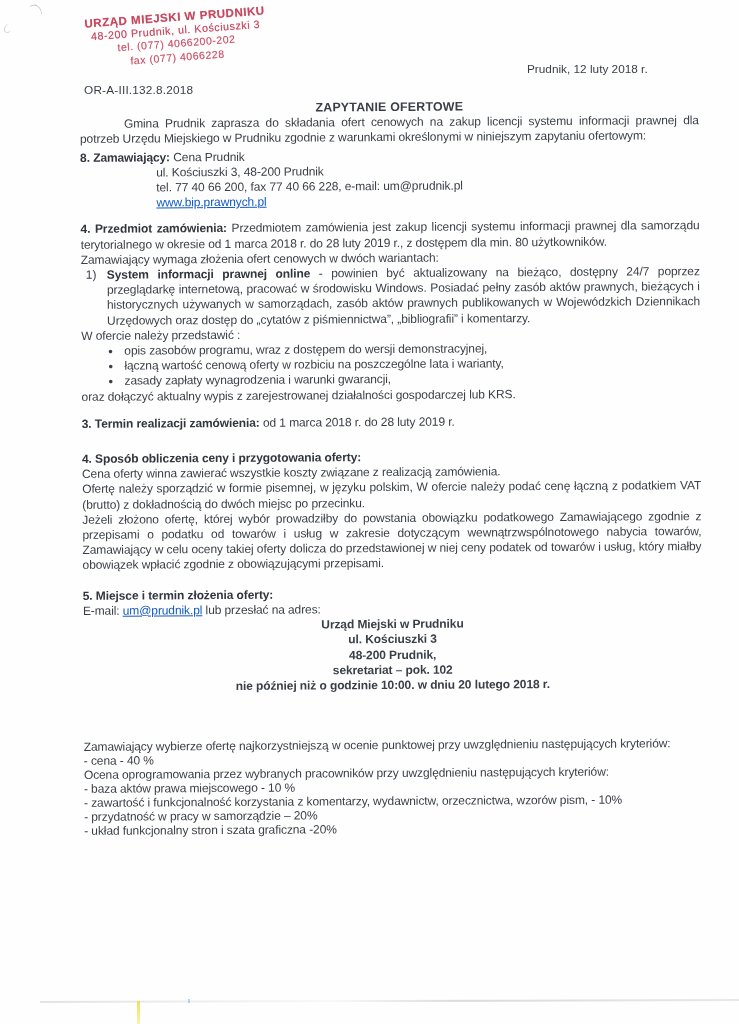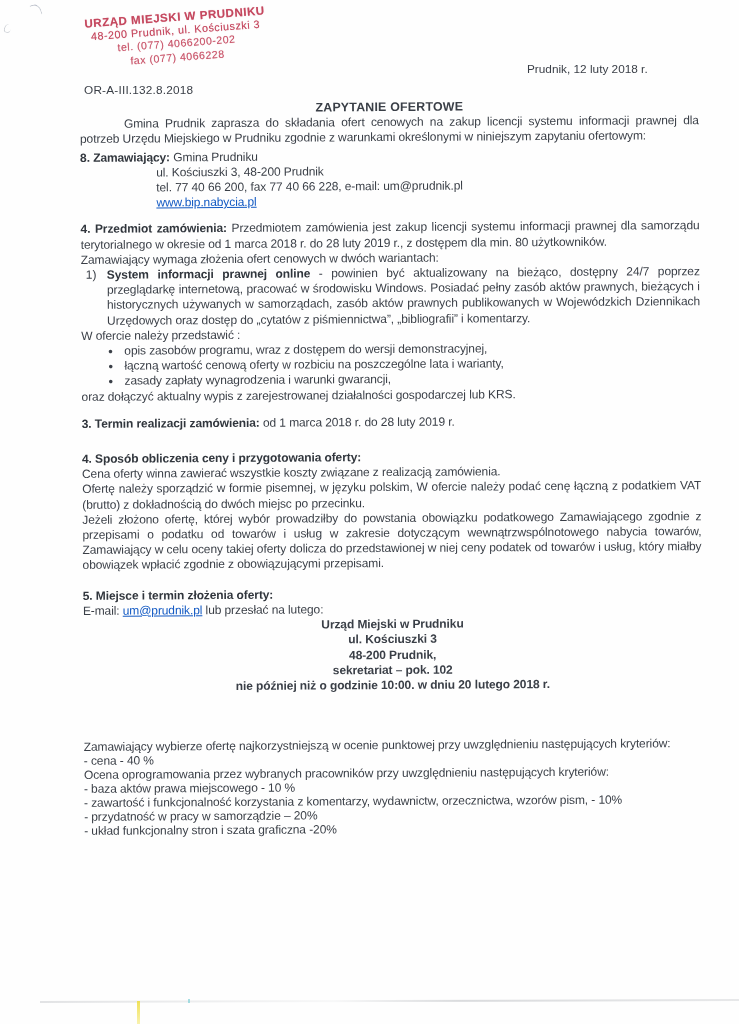--- a/index.html
+++ b/index.html
@@ -91,24 +91,24 @@
   <div class="refnum">OR-A-III.132.8.2018</div>
   <div class="dateline">Prudnik,  12 luty 2018 r.</div>
 
   <div class="content">
 
     <div class="title">ZAPYTANIE OFERTOWE</div>
 
     <p class="intro just">Gmina Prudnik zaprasza do składania ofert cenowych na zakup licencji systemu informacji prawnej dla potrzeb Urzędu Miejskiego w Prudniku zgodnie z warunkami określonymi w niniejszym zapytaniu ofertowym:</p>
 
     <div class="sec1">
-      <p><b>8. Zamawiający:</b> <span>Gmina Prudniku</span></p>
+      <p><b>8. Zamawiający:</b> <span>Cena Prudnik</span></p>
       <p class="addr">ul. Kościuszki 3, 48-200  Prudnik</p>
       <p class="addr">tel. 77 40 66 200,   fax  77 40 66 228, e-mail: um@prudnik.pl</p>
-      <p class="addr"><a class="doc-link">www.bip.nabycia.pl</a></p>
+      <p class="addr"><a class="doc-link">www.bip.prawnych.pl</a></p>
     </div>
 
     <div class="sec2">
       <p class="just"><b>4. Przedmiot zamówienia:</b><span> Przedmiotem zamówienia jest zakup licencji systemu informacji prawnej dla samorządu terytorialnego w okresie od 1 marca 2018 r. do 28 luty 2019 r., z dostępem dla min. 80 użytkowników.</span></p>
       <p>Zamawiający wymaga złożenia ofert cenowych w dwóch wariantach:</p>
       <p class="numbered just"><span class="num">1)</span><b>System informacji prawnej online</b><span> - powinien być aktualizowany na bieżąco, dostępny 24/7 poprzez przeglądarkę internetową, pracować w środowisku Windows. Posiadać pełny zasób aktów prawnych, bieżących i historycznych używanych w samorządach, zasób aktów prawnych publikowanych w Wojewódzkich Dziennikach Urzędowych oraz dostęp do „cytatów z piśmiennictwa”, „bibliografii” i komentarzy.</span></p>
       <p>W ofercie należy przedstawić :</p>
       <ul class="bullets">
         <li>opis zasobów programu, wraz z dostępem do wersji demonstracyjnej,</li>
         <li>łączną wartość cenową oferty w rozbiciu na poszczególne lata i warianty,</li>
@@ -123,21 +123,21 @@
 
     <div class="sec4">
       <p><b>4. Sposób obliczenia ceny i przygotowania oferty:</b></p>
       <p class="just">Cena oferty winna zawierać wszystkie koszty związane z realizacją zamówienia.</p>
       <p class="just">Ofertę należy sporządzić w formie pisemnej, w języku polskim, W ofercie należy podać cenę łączną z podatkiem VAT (brutto) z dokładnością do dwóch miejsc po przecinku.</p>
       <p class="just">Jeżeli złożono ofertę, której wybór prowadziłby do powstania obowiązku podatkowego Zamawiającego zgodnie z przepisami o podatku od towarów i usług w zakresie dotyczącym wewnątrzwspólnotowego nabycia towarów, Zamawiający w celu oceny takiej oferty dolicza do przedstawionej w niej ceny podatek od towarów i usług, który miałby obowiązek wpłacić zgodnie  z obowiązującymi przepisami.</p>
     </div>
 
     <div class="sec5">
       <p><b>5. Miejsce i termin złożenia oferty:</b></p>
-      <p><span>E-mail: </span><a class="doc-link">um@prudnik.pl</a><span> lub przesłać na lutego:</span></p>
+      <p><span>E-mail: </span><a class="doc-link">um@prudnik.pl</a><span> lub przesłać na adres:</span></p>
       <div class="center-block">
         <p>Urząd Miejski w Prudniku</p>
         <p>ul. Kościuszki 3</p>
         <p>48-200 Prudnik,</p>
         <p>sekretariat – pok. 102</p>
         <p>nie później niż o godzinie 10:00.  w dniu  20 lutego 2018 r.</p>
       </div>
     </div>
 
     <div class="criteria">

